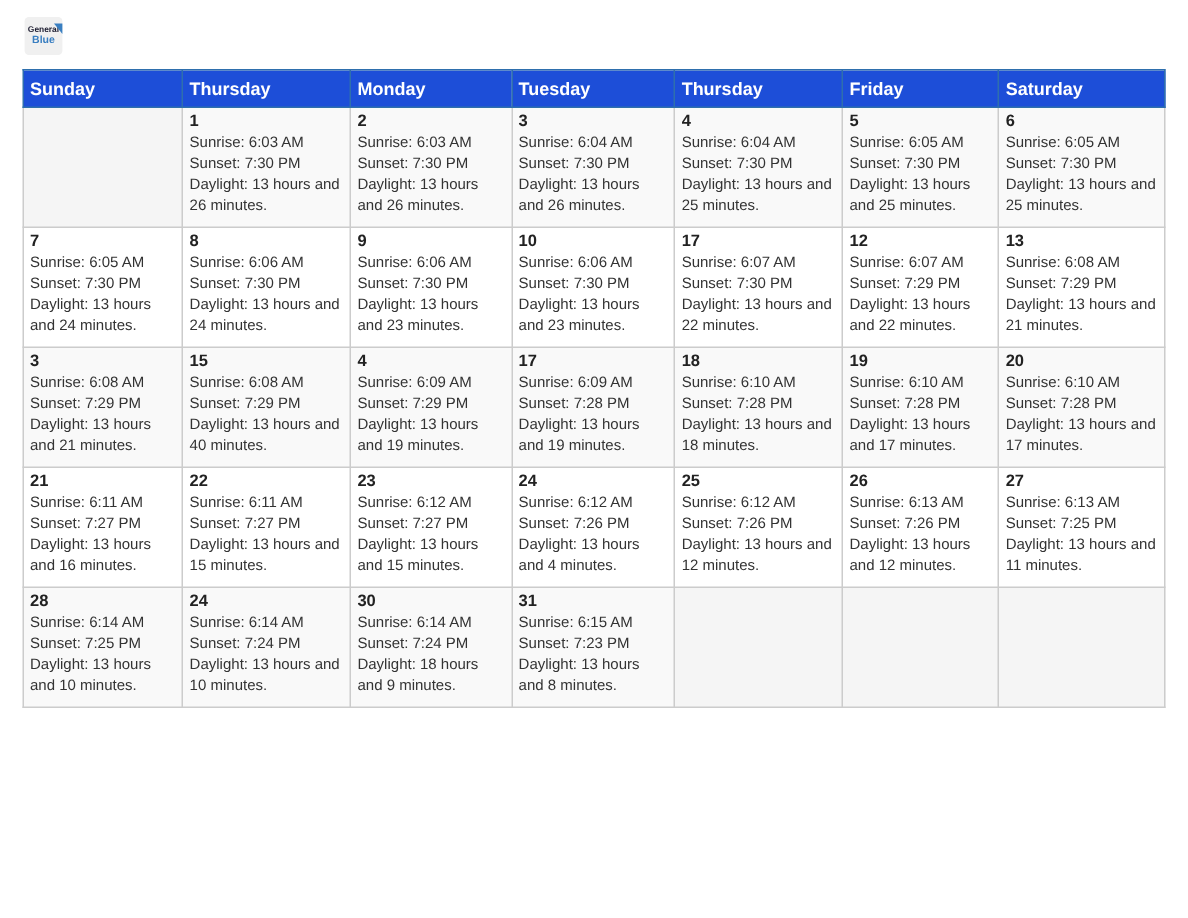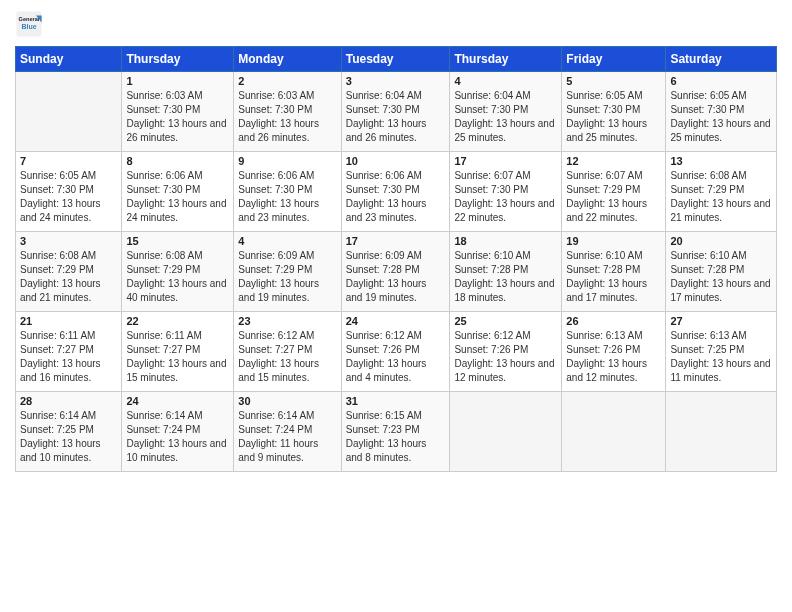--- a/index.html
+++ b/index.html
@@ -370,21 +370,21 @@
             <div>Sunrise: 6:14 AM</div>
             <div>Sunset: 7:24 PM</div>
             <div>Daylight: 13 hours and 10 minutes.</div>
           </div>
         </td>
         <td>
           <span class="day-number">30</span>
           <div class="cell-content">
             <div>Sunrise: 6:14 AM</div>
             <div>Sunset: 7:24 PM</div>
-            <div>Daylight: 11 hours and 9 minutes.</div>
+            <div>Daylight: 18 hours and 9 minutes.</div>
           </div>
         </td>
         <td>
           <span class="day-number">31</span>
           <div class="cell-content">
             <div>Sunrise: 6:15 AM</div>
             <div>Sunset: 7:23 PM</div>
             <div>Daylight: 13 hours and 8 minutes.</div>
           </div>
         </td>

